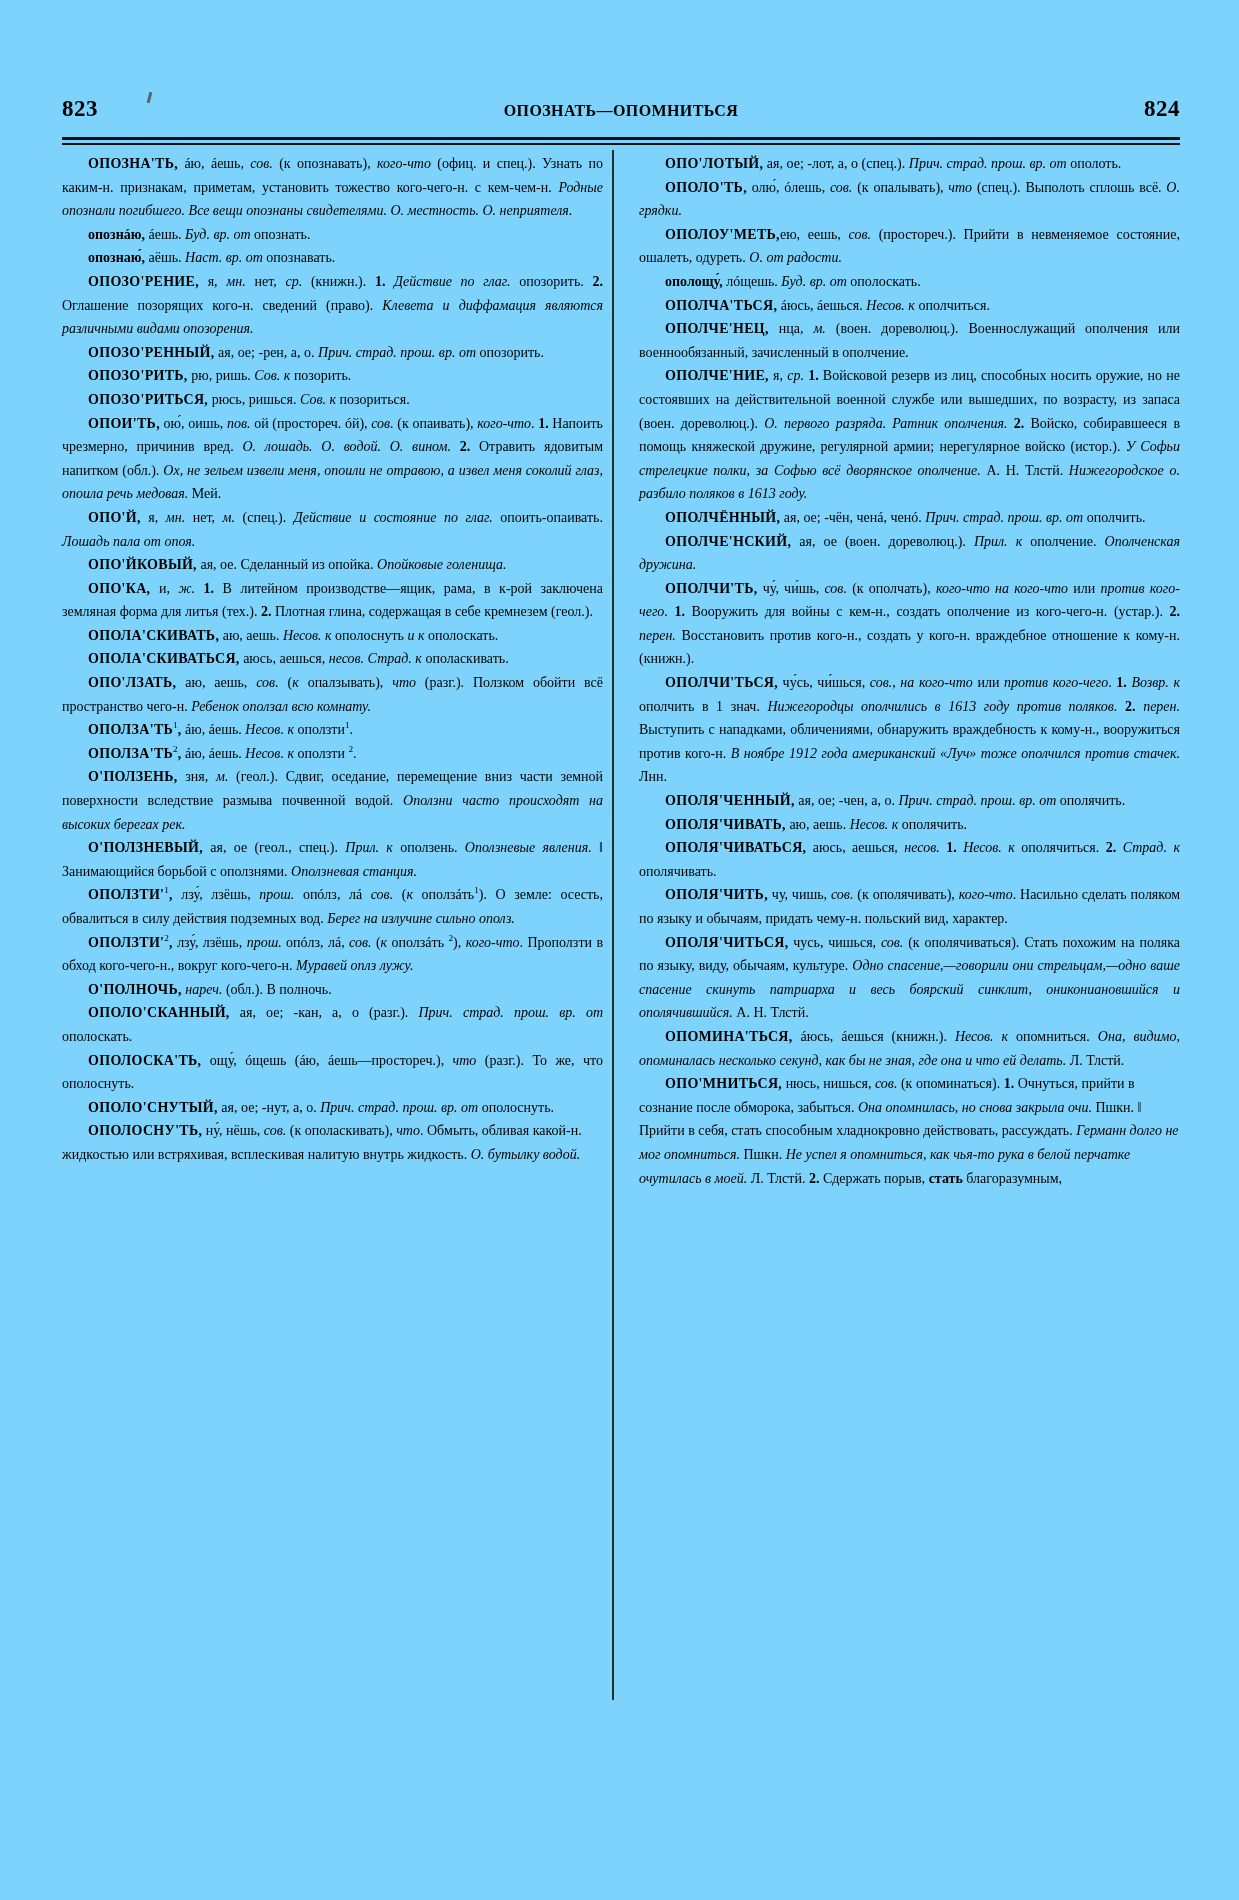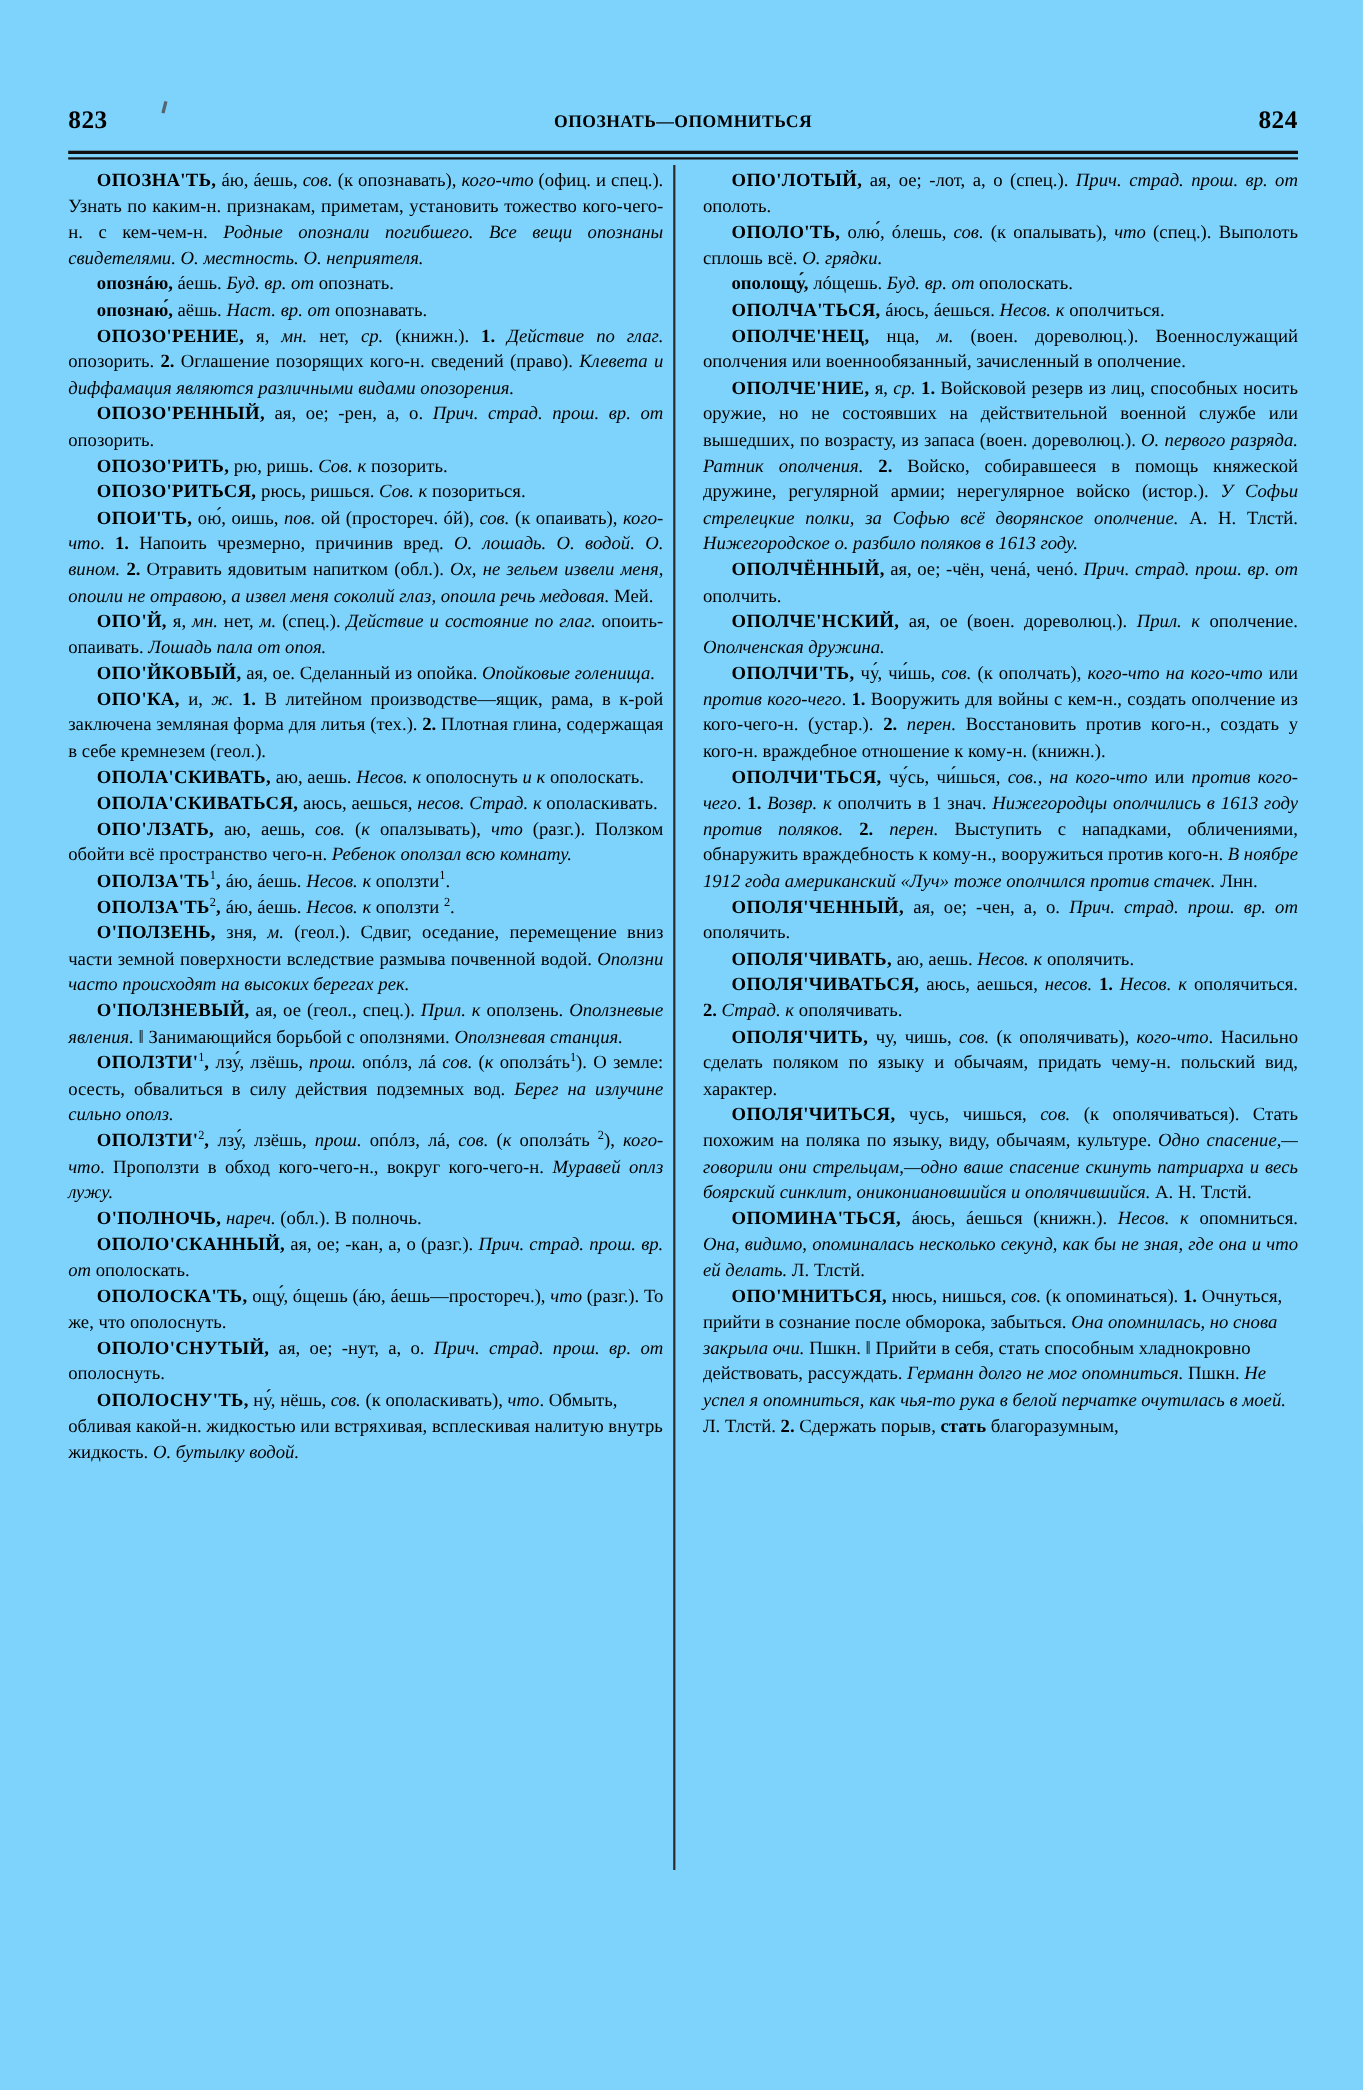--- a/index.html
+++ b/index.html
@@ -70,21 +70,21 @@
     position: absolute;
     left: 62px;
     top: 152px;
     width: 1118px;
     height: 1690px;
     display: flex;
     gap: 36px;
   }
   .col {
     width: 541px;
-    font-size: 17px;
+    font-size: 14px;
     line-height: 23.6px;
     text-align: justify;
     text-justify: inter-word;
     hyphens: manual;
   }
   .colsep {
     position: absolute;
     left: 612px;
     top: 150px;
     width: 2px;
@@ -150,20 +150,21 @@
         <p class="entry"><span class="hw">ОПОЛЗТИ'</span><sup>2</sup><span class="hw">,</span><span> лзу́, лзёшь, </span><span class="it">прош.</span><span> опóлз, лá, </span><span class="it">сов.</span><span> (</span><span class="it">к</span><span> оползáть </span><sup>2</sup><span>), </span><span class="it">кого-что</span><span>. Проползти в обход кого-чего-н., вокруг кого-чего-н. </span><span class="it">Муравей оплз лужу.</span></p>
         <p class="entry"><span class="hw">О'ПОЛНОЧЬ,</span><span class="it"> нареч.</span><span> (обл.). В полночь.</span></p>
         <p class="entry"><span class="hw">ОПОЛО'СКАННЫЙ,</span><span> ая, ое; -кан, а, о (разг.). </span><span class="it">Прич. страд. прош. вр. от</span><span> ополоскать.</span></p>
         <p class="entry"><span class="hw">ОПОЛОСКА'ТЬ,</span><span> ощу́, óщешь (áю, áешь—простореч.), </span><span class="it">что</span><span> (разг.). То же, что ополоснуть.</span></p>
         <p class="entry"><span class="hw">ОПОЛО'СНУТЫЙ,</span><span> ая, ое; -нут, а, о. </span><span class="it">Прич. страд. прош. вр. от</span><span> ополоснуть.</span></p>
         <p class="entry last"><span class="hw">ОПОЛОСНУ'ТЬ,</span><span> ну́, нёшь, </span><span class="it">сов.</span><span> (к ополаскивать), </span><span class="it">что</span><span>. Обмыть, обливая какой-н. жидкостью или встряхивая, всплескивая налитую внутрь жидкость. </span><span class="it">О. бутылку водой.</span></p>
       </div>
     <div class="col" id="col-right">
         <p class="entry"><span class="hw">ОПО'ЛОТЫЙ,</span><span> ая, ое; -лот, а, о (спец.). </span><span class="it">Прич. страд. прош. вр. от</span><span> ополоть.</span></p>
         <p class="entry"><span class="hw">ОПОЛО'ТЬ,</span><span> олю́, óлешь, </span><span class="it">сов.</span><span> (к опалывать), </span><span class="it">что</span><span> (спец.). Выполоть сплошь всё. </span><span class="it">О. грядки.</span></p>
+        <p class="entry"><span class="hw">ОПОЛОУ'МЕТЬ,</span><span>ею, еешь, </span><span class="it">сов.</span><span> (простореч.). Прийти в невменяемое состояние, ошалеть, одуреть. </span><span class="it">О. от радости.</span></p>
         <p class="entry"><span class="bn">ополощу́,</span><span> лóщешь. </span><span class="it">Буд. вр. от</span><span> ополоскать.</span></p>
         <p class="entry"><span class="hw">ОПОЛЧА'ТЬСЯ,</span><span> áюсь, áешься. </span><span class="it">Несов. к</span><span> ополчиться.</span></p>
         <p class="entry"><span class="hw">ОПОЛЧЕ'НЕЦ,</span><span> нца, </span><span class="it">м.</span><span> (воен. дореволюц.). Военнослужащий ополчения или военнообязанный, зачисленный в ополчение.</span></p>
         <p class="entry"><span class="hw">ОПОЛЧЕ'НИЕ,</span><span> я, </span><span class="it">ср.</span><span> </span><span class="bn">1.</span><span> Войсковой резерв из лиц, способных носить оружие, но не состоявших на действительной военной службе или вышедших, по возрасту, из запаса (воен. дореволюц.). </span><span class="it">О. первого разряда. Ратник ополчения.</span><span> </span><span class="bn">2.</span><span> Войско, собиравшееся в помощь княжеской дружине, регулярной армии; нерегулярное войско (истор.). </span><span class="it">У Софьи стрелецкие полки, за Софью всё дворянское ополчение.</span><span> А. Н. Тлстй. </span><span class="it">Нижегородское о. разбило поляков в 1613 году.</span></p>
         <p class="entry"><span class="hw">ОПОЛЧЁННЫЙ,</span><span> ая, ое; -чён, ченá, ченó. </span><span class="it">Прич. страд. прош. вр. от</span><span> ополчить.</span></p>
         <p class="entry"><span class="hw">ОПОЛЧЕ'НСКИЙ,</span><span> ая, ое (воен. дореволюц.). </span><span class="it">Прил. к</span><span> ополчение. </span><span class="it">Ополченская дружина.</span></p>
         <p class="entry"><span class="hw">ОПОЛЧИ'ТЬ,</span><span> чу́, чи́шь, </span><span class="it">сов.</span><span> (к ополчать), </span><span class="it">кого-что на кого-что</span><span> или </span><span class="it">против кого-чего</span><span>. </span><span class="bn">1.</span><span> Вооружить для войны с кем-н., создать ополчение из кого-чего-н. (устар.). </span><span class="bn">2.</span><span class="it"> перен.</span><span> Восстановить против кого-н., создать у кого-н. враждебное отношение к кому-н. (книжн.).</span></p>
         <p class="entry"><span class="hw">ОПОЛЧИ'ТЬСЯ,</span><span> чу́сь, чи́шься, </span><span class="it">сов.</span><span>, </span><span class="it">на кого-что</span><span> или </span><span class="it">против кого-чего</span><span>. </span><span class="bn">1.</span><span class="it"> Возвр. к</span><span> ополчить в 1 знач. </span><span class="it">Нижегородцы ополчились в 1613 году против поляков.</span><span> </span><span class="bn">2.</span><span class="it"> перен.</span><span> Выступить с нападками, обличениями, обнаружить враждебность к кому-н., вооружиться против кого-н. </span><span class="it">В ноябре 1912 года американский «Луч» тоже ополчился против стачек.</span><span> Лнн.</span></p>
         <p class="entry"><span class="hw">ОПОЛЯ'ЧЕННЫЙ,</span><span> ая, ое; -чен, а, о. </span><span class="it">Прич. страд. прош. вр. от</span><span> ополячить.</span></p>
         <p class="entry"><span class="hw">ОПОЛЯ'ЧИВАТЬ,</span><span> аю, аешь. </span><span class="it">Несов. к</span><span> ополячить.</span></p>

